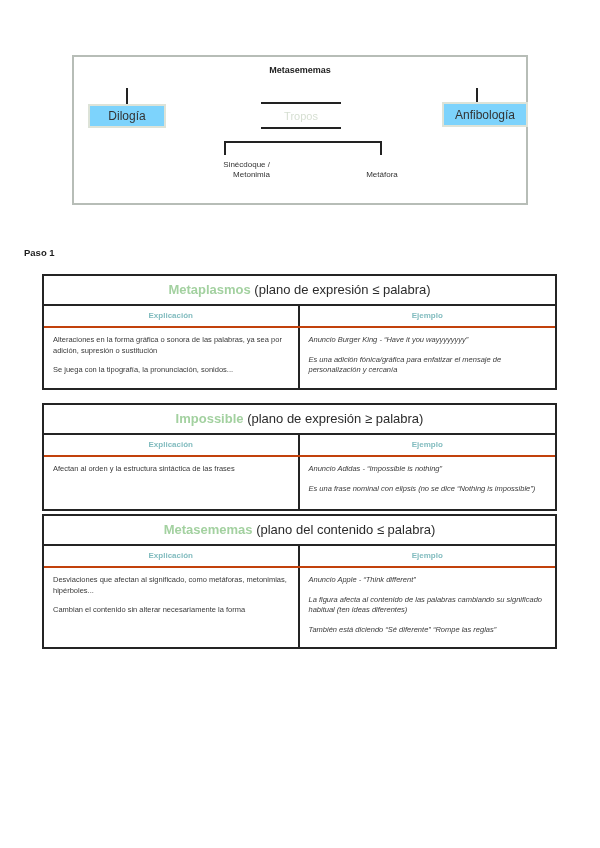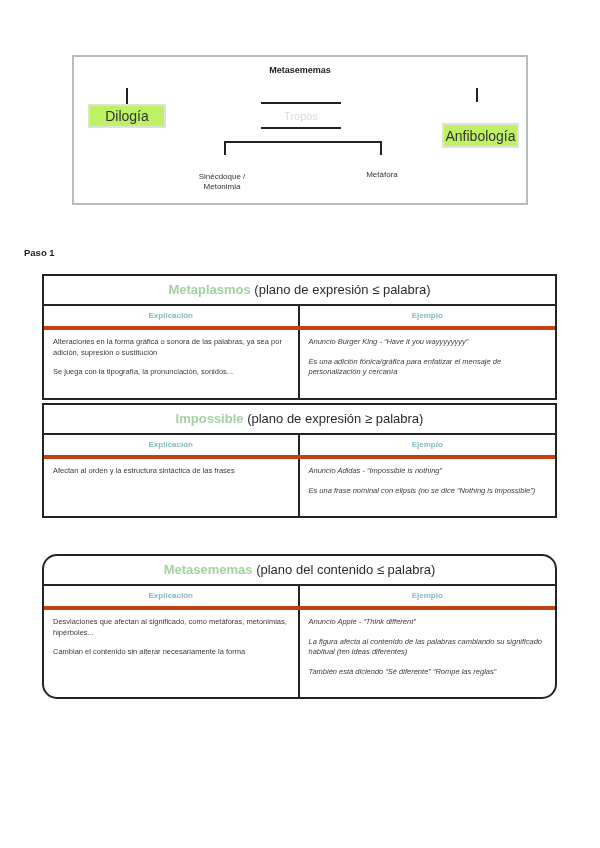--- a/index.html
+++ b/index.html
@@ -6,55 +6,55 @@
   body { font-family:"Liberation Sans", sans-serif; }
   .page { position:relative; width:600px; height:848px; background:#ffffff; overflow:hidden; }
 
   
   .diagram { position:absolute; left:72px; top:55px; width:456px; height:150px;
              border:2px solid #b7bdb7; box-sizing:border-box; background:#fff; }
   .diagram-title { position:absolute; left:0; top:8px; width:100%; text-align:center;
                    font-size:9px; font-weight:bold; color:#222; }
   .node-box { position:absolute; border:2px solid #dde3d8; box-sizing:border-box;
               display:flex; align-items:center; justify-content:center;
-              font-size:14px; color:#333; background:#bef264; }
+              font-size:12px; color:#333; background:#7dd3fc; }
   .box-left  { left:14px;  top:47px; width:78px; height:24px; }
-  .box-right { left:368px; top:45px; width:77px; height:25px;margin-top:21px; }
+  .box-right { left:368px; top:45px; width:86px; height:25px; }
   .tropos    { position:absolute; left:187px; top:45px; width:80px; height:27px;
                border-top:2px solid #222; border-bottom:2px solid #222; box-sizing:border-box;
                display:flex; align-items:center; justify-content:center;
                font-size:11px; color:#d6dfd2; }
   .vline { position:absolute; width:2px; background:#222; }
   .vline-left  { left:52px;  top:31px; height:16px; }
   .vline-right { left:402px; top:31px; height:14px; }
   .bracket { position:absolute; left:150px; top:84px; width:158px; height:14px;
              border-top:2px solid #222; border-left:2px solid #222; border-right:2px solid #222;
              box-sizing:border-box; }
   .child-label { position:absolute; text-align:center; font-size:8px; color:#333; line-height:1.25; }
-  .child-left  { left:100px; top:115px; width:96px; }
+  .child-left  { left:100px; top:103px; width:96px;text-align:right; }
   .child-right { left:268px; top:113px; width:80px; }
 
   
   .paso { position:absolute; left:24px; top:247px; font-size:9.5px; font-weight:bold; color:#1e1e1e; }
 
   
   .tbl { position:absolute; left:42px; width:515px; border:2px solid #242424;
          box-sizing:border-box; background:#fff; }
   .tbl-1 { top:274px; }
   .tbl-2 { top:403px; }
-  .tbl-3 { top:554px;border-radius:15px; }
+  .tbl-3 { top:514px; }
   .t-title { border-bottom:2px solid #242424; text-align:center; padding:6px 4px 7px;
              font-size:13px; color:#2b2b2b; }
   .t-title .term { color:#a3d1a0; font-weight:bold; }
-  .t-head { display:flex; border-bottom:4px solid #c2410c; }
+  .t-head { display:flex; border-bottom:2px solid #c2410c; }
   .t-head > div { flex:1 1 50%; text-align:center; padding:5px 0 6px;
                   font-size:8px; font-weight:bold; color:#82bcbf; box-sizing:border-box; }
   .t-head > div:first-child { border-right:2px solid #242424; }
   .t-body { display:flex; align-items:stretch; }
-  .t-body > div { flex:1 1 50%; padding:7px 9px 20px; font-size:7.5px; line-height:1.4;
+  .t-body > div { flex:1 1 50%; padding:7px 9px 12px; font-size:7.5px; line-height:1.4;
                   color:#3a3a3a; box-sizing:border-box; }
   .t-body > div:first-child { border-right:2px solid #242424; }
   .t-body .ej { font-style:italic; }
   .t-body p { margin:0 0 9px 0; }
   .t-body p:last-child { margin-bottom:0; }
   .mh1 { min-height:49px; }
   .mh2 { min-height:52px; }
   .mh3 { min-height:76px; }
 </style>
 </head>

